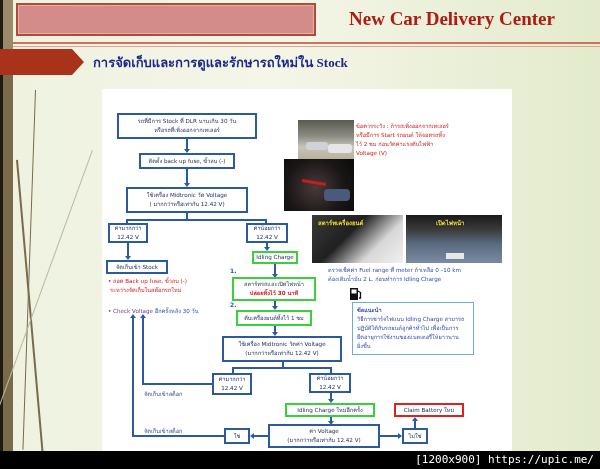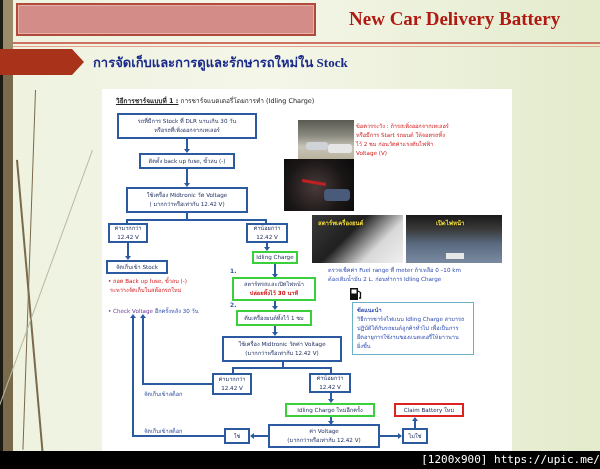--- a/index.html
+++ b/index.html
@@ -32,47 +32,43 @@
   .al { position: absolute; width: 0; height: 0; border-top: 3px solid transparent; border-bottom: 3px solid transparent; border-right: 4px solid #2c5aa0; }
   .ar { position: absolute; width: 0; height: 0; border-top: 3px solid transparent; border-bottom: 3px solid transparent; border-left: 4px solid #2c5aa0; }
   .lbl { position: absolute; font-size: 5.6px; color: #2c4a9a; white-space: nowrap; }
   .note-red { position: absolute; font-size: 5.6px; color: #d01818; line-height: 9px; }
   .note-blue { position: absolute; font-size: 5.6px; color: #2c4ab0; line-height: 9px; }
   .photo { position: absolute; overflow: hidden; }
   .photo-cap { position: absolute; left: 6px; top: 3px; font-size: 6px; color: #f6e040; font-weight: bold; text-shadow: 0 0 2px #000; }
   .tip-box { position: absolute; border: 1.5px solid #6cb0c8; background: #fff; padding: 3px 4px; font-size: 5.6px; color: #2c4ab0; line-height: 9px; }
   .num { position: absolute; font-size: 6px; color: #2c5aa0; font-weight: bold; }
   .footer { position: absolute; left: 0; top: 451px; width: 600px; height: 18px; background: #000; }
-  .footer-text { position: absolute; right: 0; top: 2px; color: #fff; font-family: "DejaVu Sans Mono", monospace; font-size: 11px; margin-left: 43px; }
+  .footer-text { position: absolute; right: 6px; top: 2px; color: #fff; font-family: "DejaVu Sans Mono", monospace; font-size: 11px; margin-left: 43px; }
 </style>
 </head>
 <body>
 
 <div class="slide">
   <div class="left-strip-dark"></div>
   <div class="top-strip"></div>
   <div class="left-strip"></div>
   <div class="hdr-line1"></div>
   <div class="hdr-line2"></div>
 
   <div class="course-box"></div>
-  <div class="brand">New Car Delivery Battery</div>
+  <div class="brand">New Car Delivery Center</div>
 
   <div class="arrow-tab"></div>
   <div class="section-title">การจัดเก็บและการดูและรักษารถใหม่ใน Stock</div>
 
   <div class="deco-line" style="left:35px; top:90px; height:360px; transform: rotate(2deg);"></div>
   <div class="deco-line" style="left:16px; top:160px; height:300px; transform: rotate(-5deg); width:2px;"></div>
   <div class="deco-line" style="left:92px; top:150px; height:300px; transform: rotate(20deg); background:#b8b8a0;"></div>
 
   <div class="doc">
-    <div class="doc-title">
-      <u>วิธีการชาร์จแบบที่ 1 :</u>
-      <span>การชาร์จแบตเตอรี่โดยการทำ (Idling Charge)</span>
-    </div>
 
     <div class="fbox" style="left:15px; top:24px; width:140px; height:26px;">
       <span>รถที่มีการ Stock ที่ DLR นานเกิน 30 วัน</span>
       <span>หรือรถที่เพิ่งออกจากเทเลอร์</span>
     </div>
     <div class="vline" style="left:84px; top:50px; height:12px;"></div>
     <div class="ad" style="left:82px; top:60px;"></div>
 
     <div class="fbox" style="left:37px; top:64px; width:96px; height:16px;">
       <span>ติดตั้ง back up fuse, ขั้วลบ (-)</span>

